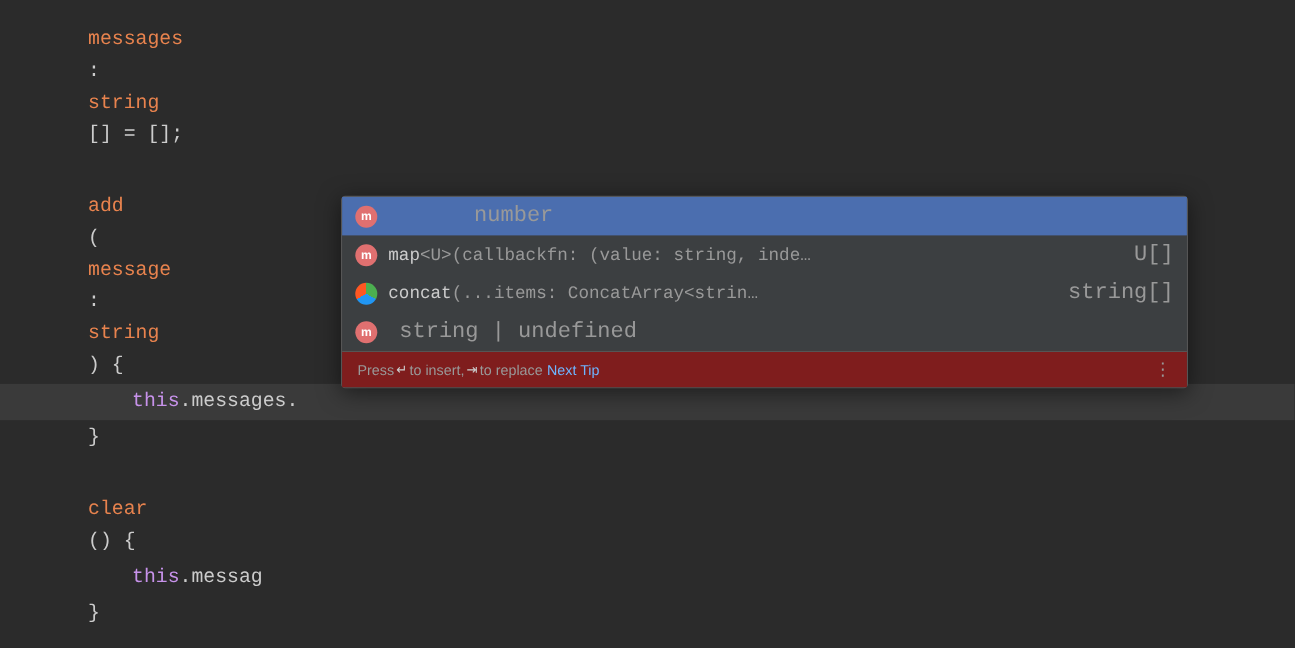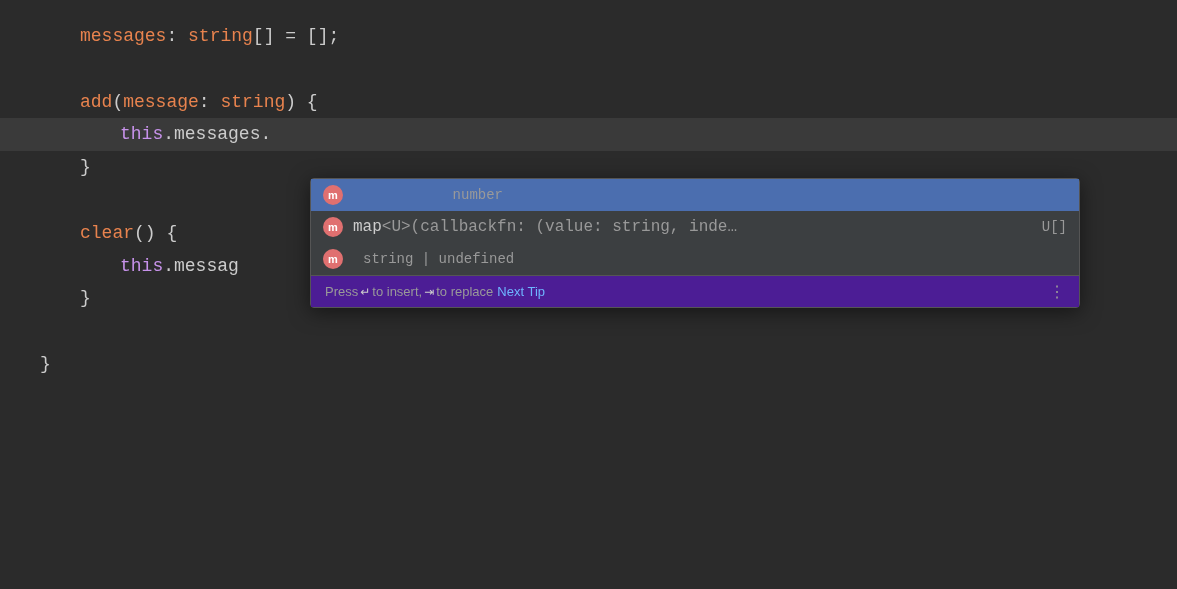--- a/index.html
+++ b/index.html
@@ -23,21 +23,21 @@
     }
 
     .code-line {
       display: flex;
       align-items: baseline;
       padding: 2px 40px;
       line-height: 1.6;
       white-space: pre;
     }
 
-    .indent-1 { padding-left: 80px; }
+    .indent-1 { padding-left: 80px; flex-direction: column; }
     .indent-2 { padding-left: 120px; }
 
     .highlighted-line {
       background-color: #3a3a3a;
     }
 
     
     .kw-orange { color: #e8834e; }
     .method-orange { color: #e8834e; }
     .string-type { color: #e8834e; }
@@ -98,32 +98,32 @@
     .ac-label .method-name {
       color: #cccccc;
     }
 
     .ac-label .param-text {
       color: #999999;
     }
 
     .ac-type {
       font-family: 'Courier New', Courier, monospace;
-      font-size: 14px;
+      font-size: 20px;
       color: #999999;
       margin-left: 10px;
       text-align: right;
       min-width: 140px;
     }
 
     .ac-footer {
       display: flex;
       align-items: center;
       padding: 6px 14px;
-      background-color: #4c1d95;
+      background-color: #7f1d1d;
       border-top: 1px solid #555;
       font-family: sans-serif;
       font-size: 13px;
       color: #999999;
     }
 
     .ac-footer .tip-link {
       color: #6eb5ff;
       margin-left: 4px;
       cursor: pointer;
@@ -169,20 +169,27 @@
     </div>
 
     <div class="ac-item">
       <div class="ac-icon ac-icon-m">m</div>
       <span class="ac-label">
         <span class="method-name">map</span><span class="param-text">&lt;U&gt;(callbackfn: (value: string, inde…</span>
       </span>
       <span class="ac-type">U[]</span>
     </div>
 
+    <div class="ac-item">
+      <div class="ac-icon ac-icon-concat"></div>
+      <span class="ac-label">
+        <span class="method-name">concat</span><span class="param-text">(...items: ConcatArray&lt;strin…</span>
+      </span>
+      <span class="ac-type">string[]</span>
+    </div>
 
     <div class="ac-item">
       <div class="ac-icon ac-icon-m">m</div>
       <span class="ac-type">string | undefined</span>
     </div>
 
     <div class="ac-footer">
       <span>Press</span>
       <span class="kbd"> ↵ </span>
       <span>to insert,</span>

